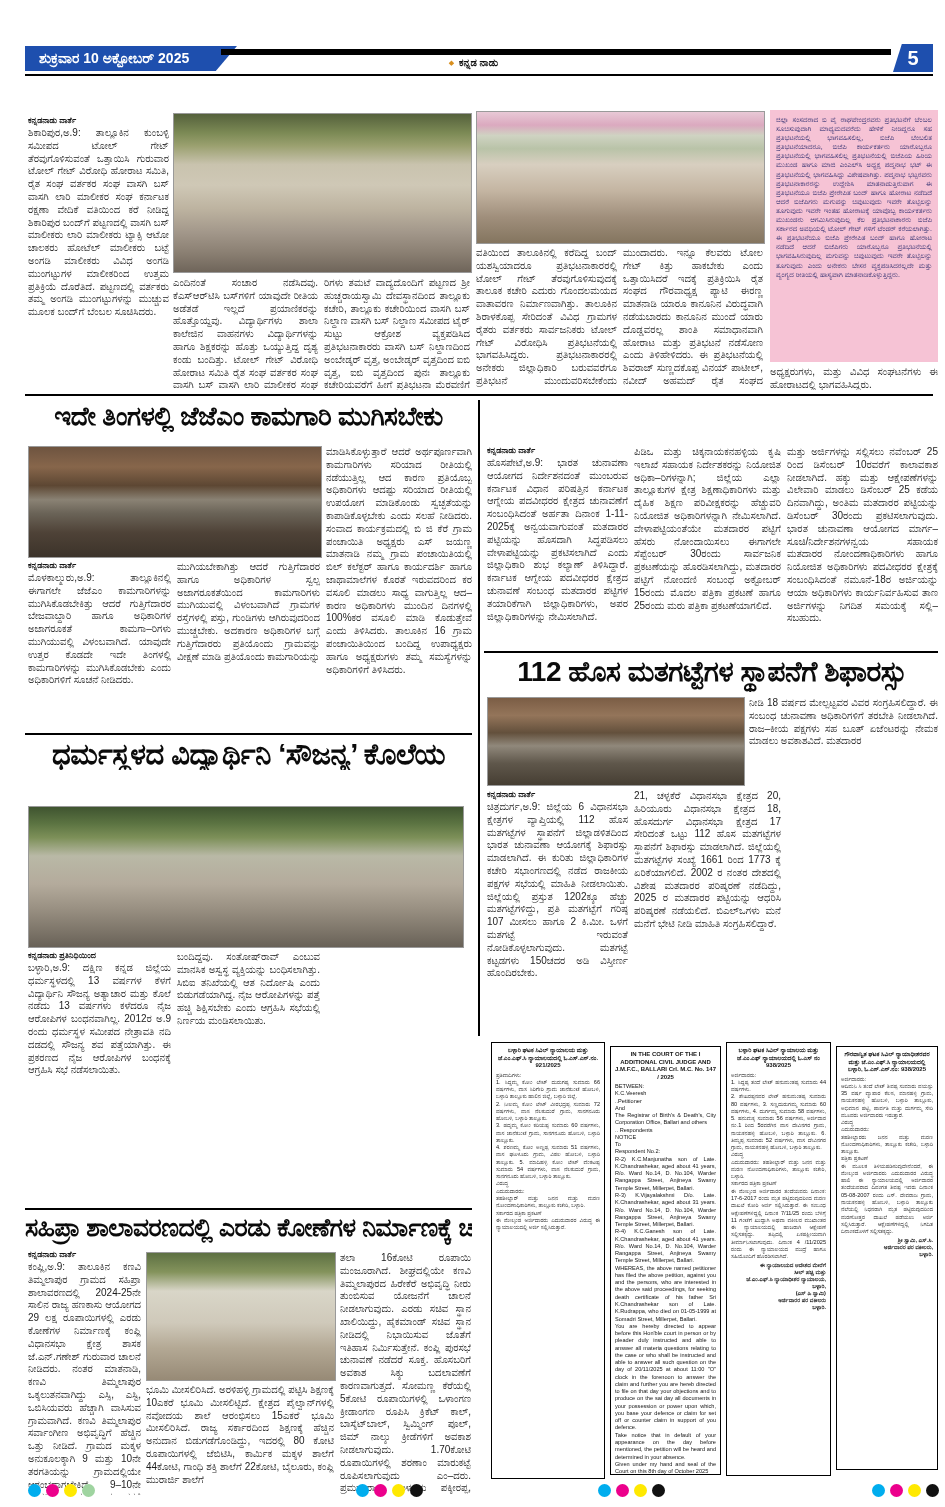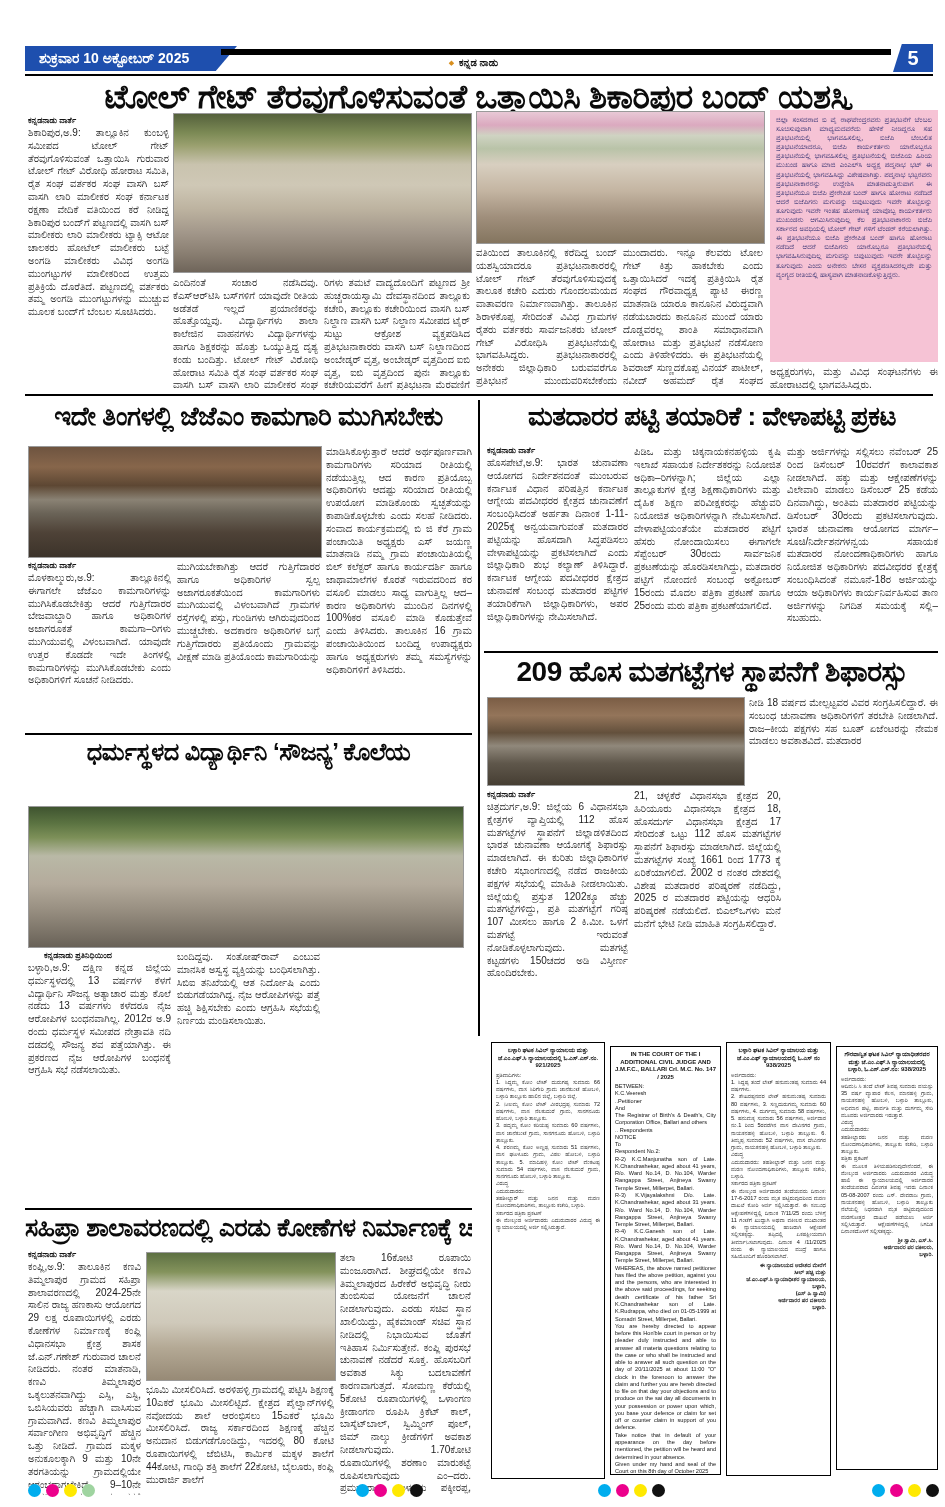--- a/index.html
+++ b/index.html
@@ -53,21 +53,20 @@
   <div class="abs" style="left:221px;top:49px;width:670px;height:6px;background:#000;"></div>
   <div class="masthead" style="left:0;top:57px;width:945px;">
     <span class="logo">◆</span>
     <span>ಕನ್ನಡ ನಾಡು</span>
   </div>
   <div class="pagenum" style="left: 893px; top: 44px; width: 40px; height: 28px; background-color: rgb(30, 79, 174);">
     <span>5</span>
   </div>
   <div class="hline" style="left:25px;top:74px;width:908px;"></div>
 
-  <div class="mainhead" style="left:25px;top:78px;width:908px;height:38px;font-size:33px;">ಟೋಲ್ ಗೇಟ್ ತೆರವುಗೊಳಿಸುವಂತೆ ಒತ್ತಾಯಿಸಿ ಶಿಕಾರಿಪುರ ಬಂದ್ ಯಶಸ್ವಿ</div>
 
   <div class="byline" style="left:28px;top:116px;">ಕನ್ನಡನಾಡು ವಾರ್ತೆ</div>
   <div class="col" style="left:28px;top:127px;width:141px;height:263px;">ಶಿಕಾರಿಪುರ,ಅ.9: ತಾಲ್ಲೂಕಿನ ಕುಂಬಳ್ಳಿ ಸಮೀಪದ ಟೋಲ್ ಗೇಟ್ ತೆರವುಗೊಳಿಸುವಂತೆ ಒತ್ತಾಯಿಸಿ ಗುರುವಾರ ಟೋಲ್ ಗೇಟ್ ವಿರೋಧಿ ಹೋರಾಟ ಸಮಿತಿ, ರೈತ ಸಂಘ ವರ್ತಕರ ಸಂಘ ವಾಸಗಿ ಬಸ್ ವಾಸಗಿ ಲಾರಿ ಮಾಲೀಕರ ಸಂಘ ಕರ್ನಾಟಕ ರಕ್ಷಣಾ ವೇದಿಕೆ ವತಿಯಿಂದ ಕರೆ ನೀಡಿದ್ದ ಶಿಕಾರಿಪುರ ಬಂದ್‌ಗೆ ಪಟ್ಟಣದಲ್ಲಿ ವಾಸಗಿ ಬಸ್ ಮಾಲೀಕರು ಲಾರಿ ಮಾಲೀಕರು ಟ್ಯಾಕ್ಸಿ ಆಟೋ ಚಾಲಕರು ಹೋಟೆಲ್ ಮಾಲೀಕರು ಬಟ್ಟೆ ಅಂಗಡಿ ಮಾಲೀಕರು ವಿವಿಧ ಅಂಗಡಿ ಮುಂಗಟ್ಟುಗಳ ಮಾಲೀಕರಿಂದ ಉತ್ತಮ ಪ್ರತಿಕ್ರಿಯೆ ದೊರೆತಿದೆ. ಪಟ್ಟಣದಲ್ಲಿ ವರ್ತಕರು ತಮ್ಮ ಅಂಗಡಿ ಮುಂಗಟ್ಟುಗಳನ್ನು ಮುಚ್ಚುವ ಮೂಲಕ ಬಂದ್‌ಗೆ ಬೆಂಬಲ ಸೂಚಿಸಿದರು.</div>
   <div class="photo ph1 stripes" style="left:173px;top:113px;width:297px;height:158px;"></div>
   <div class="col" style="left:173px;top:277px;width:145px;height:113px;">ಎಂದಿನಂತೆ ಸಂಚಾರ ನಡೆಸಿದವು. ಕೆಎಸ್‌ಆರ್‌ಟಿಸಿ ಬಸ್‌ಗಳಿಗೆ ಯಾವುದೇ ರೀತಿಯ ಅಡೆತಡೆ ಇಲ್ಲದೆ ಪ್ರಯಾಣಿಕರನ್ನು ಹೊತ್ತೊಯ್ದವು. ವಿದ್ಯಾರ್ಥಿಗಳು ಶಾಲಾ ಕಾಲೇಜಿನ ವಾಹನಗಳು ವಿದ್ಯಾರ್ಥಿಗಳನ್ನು ಹಾಗೂ ಶಿಕ್ಷಕರನ್ನು ಹೊತ್ತು ಒಯ್ಯುತ್ತಿದ್ದ ದೃಶ್ಯ ಕಂಡು ಬಂದಿತ್ತು. ಟೋಲ್ ಗೇಟ್ ವಿರೋಧಿ ಹೋರಾಟ ಸಮಿತಿ ರೈತ ಸಂಘ ವರ್ತಕರ ಸಂಘ ವಾಸಗಿ ಬಸ್ ವಾಸಗಿ ಲಾರಿ ಮಾಲೀಕರ ಸಂಘ ಕರ್ನಾಟಕ ರಕ್ಷಣಾ ವೇದಿಕೆ ಪದಾಧಿಕಾ–</div>
   <div class="col" style="left:324px;top:277px;width:146px;height:113px;">ರಿಗಳು ತಮಟೆ ವಾದ್ಯದೊಂದಿಗೆ ಪಟ್ಟಣದ ಶ್ರೀ ಹುಚ್ಚರಾಯಸ್ವಾಮಿ ದೇವಸ್ಥಾನದಿಂದ ತಾಲ್ಲೂಕು ಕಚೇರಿ, ತಾಲ್ಲೂಕು ಕಚೇರಿಯಿಂದ ವಾಸಗಿ ಬಸ್ ನಿಲ್ದಾಣ ವಾಸಗಿ ಬಸ್ ನಿಲ್ದಾಣ ಸಮೀಪದ ಟೈರ್ ಸುಟ್ಟು ಆಕ್ರೋಶ ವ್ಯಕ್ತಪಡಿಸಿದ ಪ್ರತಿಭಟನಾಕಾರರು ವಾಸಗಿ ಬಸ್ ನಿಲ್ದಾಣದಿಂದ ಅಂಬೇಡ್ಕರ್ ವೃತ್ತ, ಅಂಬೇಡ್ಕರ್ ವೃತ್ತದಿಂದ ಐಬಿ ವೃತ್ತ, ಐಬಿ ವೃತ್ತದಿಂದ ಪುನಃ ತಾಲ್ಲೂಕು ಕಚೇರಿಯವರೆಗೆ ಹೀಗೆ ಪ್ರತಿಭಟನಾ ಮೆರವಣಿಗೆ ನಡೆಸಿದರು.</div>
   <div class="photo ph2 stripes" style="left:476px;top:111px;width:287px;height:131px;"></div>
   <div class="col" style="left:476px;top:247px;width:141px;height:143px;">ವತಿಯಿಂದ ತಾಲೂಕಿನಲ್ಲಿ ಕರೆದಿದ್ದ ಬಂದ್ ಯಶಸ್ವಿಯಾದರೂ ಪ್ರತಿಭಟನಾಕಾರರಲ್ಲಿ ಟೋಲ್ ಗೇಟ್ ತೆರವುಗೊಳಿಸುವುದಕ್ಕೆ ತಾಲೂಕ ಕಚೇರಿ ಎದುರು ಗೊಂದಲಮಯದ ವಾತಾವರಣ ನಿರ್ಮಾಣವಾಗಿತ್ತು. ತಾಲೂಕಿನ ಶಿರಾಳಕೊಪ್ಪ ಸೇರಿದಂತೆ ವಿವಿಧ ಗ್ರಾಮಗಳ ರೈತರು ವರ್ತಕರು ಸಾರ್ವಜನಿಕರು ಟೋಲ್ ಗೇಟ್ ವಿರೋಧಿಸಿ ಪ್ರತಿಭಟನೆಯಲ್ಲಿ ಭಾಗವಹಿಸಿದ್ದರು. ಪ್ರತಿಭಟನಾಕಾರರಲ್ಲಿ ಅನೇಕರು ಜಿಲ್ಲಾಧಿಕಾರಿ ಬರುವವರೆಗೂ ಪ್ರತಿಭಟನೆ ಮುಂದುವರಿಸಬೇಕೆಂದು ಒತ್ತಾಯಿಸಿದರೇ, ಇನ್ನು ಕೆಲವರು ತಾಲೂಕಿನ ಕುಂಬಳ್ಳಿ ಬಳಿ ಇರುವ ಟೋಲ್ ಗೇಟ್ ಬಳಿ ಹೋಗಿ ಪ್ರತಿಭಟನೆ ನಡೆಸುವುದಕ್ಕೆ</div>
   <div class="col" style="left:623px;top:247px;width:140px;height:143px;">ಮುಂದಾದರು. ಇನ್ನೂ ಕೆಲವರು ಟೋಲ ಗೇಟ್ ಕಿತ್ತು ಹಾಕಬೇಕು ಎಂದು ಒತ್ತಾಯಿಸಿದರೆ ಇದಕ್ಕೆ ಪ್ರತಿಕ್ರಿಯಿಸಿ ರೈತ ಸಂಘದ ಗೌರವಾಧ್ಯಕ್ಷ ಪ್ಯಾಟಿ ಈರಣ್ಣ ಮಾತನಾಡಿ ಯಾರೂ ಕಾನೂನಿನ ವಿರುದ್ಧವಾಗಿ ನಡೆಯಬಾರದು ಕಾನೂನಿನ ಮುಂದೆ ಯಾರು ದೊಡ್ಡವರಲ್ಲ ಶಾಂತಿ ಸಮಾಧಾನವಾಗಿ ಹೋರಾಟ ಮತ್ತು ಪ್ರತಿಭಟನೆ ನಡೆಸೋಣ ಎಂದು ತಿಳಿಹೇಳಿದರು. ಈ ಪ್ರತಿಭಟನೆಯಲ್ಲಿ ಶಿವರಾಜ್ ಸುಣ್ಣದಕೊಪ್ಪ ವಿನಯ್ ಪಾಟೀಲ್, ನವೀದ್ ಅಹಮದ್ ರೈತ ಸಂಘದ ಜಿಲ್ಲಾಧ್ಯಕ್ಷರಾದ ಈರಣ್ಣ ಪ್ಯಾಟಿ ರೈತ ಸಂಘದ ಜಿಲ್ಲಾ ಕಾರ್ಯಾಧ್ಯಕ್ಷರಾದ ಪುಟ್ಟನಗೌಡ ದೋಣಿಗುಡ್ಡಿ, ಲಾರಿ ಮಾಲೀಕ ಸಂಘದ ಅಧ್ಯಕ್ಷರು, ಬಸ್ಸು ಮಾಲೀಕರ ಸಂಘದ</div>
   <div class="pink" style="left: 770px; top: 110px; width: 168px; height: 252px; background-color: rgb(246, 195, 213);">ಜಿಲ್ಲಾ ಸಂಸದರಾದ ಬಿ ವೈ ರಾಘವೇಂದ್ರರವರು ಪ್ರತಿಭಟನೆಗೆ ಬೆಂಬಲ ಸೂಚಿಸುವುದಾಗಿ ಮಾಧ್ಯಮದವರೆದು ಹೇಳಿಕೆ ನೀಡಿದ್ದರೂ ಸಹ ಪ್ರತಿಭಟನೆಯಲ್ಲಿ ಭಾಗವಹಿಸಲಿಲ್ಲ, ಬಿಜೆಪಿ ಬೆಂಬಲಿತ ಪ್ರತಿಭಟನೆಯಾದರೂ, ಬಿಜೆಪಿ ಕಾರ್ಯಕರ್ತರು ಯಾರೊಬ್ಬರೂ ಪ್ರತಿಭಟನೆಯಲ್ಲಿ ಭಾಗವಹಿಸಲಿಲ್ಲ ಪ್ರತಿಭಟನೆಯಲ್ಲಿ ಬಿಜೆಪಿಯ ಹಿರಿಯ ಮುಖಂಡ ಹಾಗೂ ಮಾಜಿ ಎಂಎಲ್‌ಸಿ ಅಧ್ಯಕ್ಷ ಪದ್ಮನಾಭ ಭಟ್ ಈ ಪ್ರತಿಭಟನೆಯಲ್ಲಿ ಭಾಗವಹಿಸಿದ್ದು ವಿಶೇಷವಾಗಿತ್ತು. ಪದ್ಮನಾಭ ಭಟ್ಟರವರು ಪ್ರತಿಭಟನಾಕಾರರನ್ನು ಉದ್ದೇಶಿಸಿ ಮಾತನಾಡುತ್ತಿರುವಾಗ ಈ ಪ್ರತಿಭಟನೆಯೂ ಬಿಜೆಪಿ ಪ್ರೇರೇಪಿತ ಬಂದ್ ಹಾಗೂ ಹೋರಾಟ ನಡೆದಿದೆ ಆದರೆ ಬಿಜೆಪಿಗರು ಮಗುವನ್ನು ಚಿವುಟುವುದು ಇವರೇ ತೊಟ್ಟಿಲನ್ನು ತೂಗುವುದು ಇವರೇ ಇಂತಹ ಹೋರಾಟಕ್ಕೆ ಯಾವೊಬ್ಬ ಕಾರ್ಯಕರ್ತರು ಮುಖಂಡರು ಆಗಮಿಸಿರುವುದಿಲ್ಲ ಕೆಲ ಪ್ರತಿಭಟನಾಕಾರರು ಬಿಜೆಪಿ ಸರ್ಕಾರದ ಅವಧಿಯಲ್ಲಿ ಟೋಲ್ ಗೇಟ್ ಗಳಿಗೆ ಟೆಂಡರ್ ಕರೆಯಲಾಗಿತ್ತು. ಈ ಪ್ರತಿಭಟನೆಯೂ ಬಿಜೆಪಿ ಪ್ರೇರೇಪಿತ ಬಂದ್ ಹಾಗೂ ಹೋರಾಟ ನಡೆದಿದೆ ಆದರೆ ಬಿಜೆಪಿಗರು ಯಾರೊಬ್ಬರೂ ಪ್ರತಿಭಟನೆಯಲ್ಲಿ ಭಾಗವಹಿಸಿರುವುದಿಲ್ಲ ಮಗುವನ್ನು ಚಿವುಟುವುದು ಇವರೇ ತೊಟ್ಟಿಲನ್ನು ತೂಗುವುದು ಎಂದು ಅನೇಕರು ಬೇಸರ ವ್ಯಕ್ತಪಡಿಸಿದರಲ್ಲದೇ ಮತ್ತು ವ್ಯಂಗ್ಯದ ರೀತಿಯಲ್ಲಿ ಹಾಸ್ಯವಾಗಿ ಮಾತನಾಡಿಕೊಳ್ಳುತ್ತಿದ್ದರು.</div>
@@ -76,39 +75,38 @@
   <div class="hline" style="left:25px;top:394px;width:908px;"></div>
   <div class="vline" style="left:478px;top:400px;height:636px;"></div>
 
   <div class="subhead" style="left:25px;top:401px;width:447px;height:34px;font-size:26px;">ಇದೇ ತಿಂಗಳಲ್ಲಿ ಜೆಜೆಎಂ ಕಾಮಗಾರಿ ಮುಗಿಸಬೇಕು</div>
   <div class="photo ph3 stripes" style="left:28px;top:446px;width:292px;height:110px;"></div>
   <div class="col" style="left:326px;top:446px;width:146px;height:284px;">ಮಾಡಿಸಿಕೊಳ್ಳುತ್ತಾರೆ ಆದರೆ ಅರ್ಥಪೂರ್ಣವಾಗಿ ಕಾಮಗಾರಿಗಳು ಸರಿಯಾದ ರೀತಿಯಲ್ಲಿ ನಡೆಯುತ್ತಿಲ್ಲ ಆದ ಕಾರಣ ಪ್ರತಿಯೊಬ್ಬ ಅಧಿಕಾರಿಗಳು ಆದಷ್ಟು ಸರಿಯಾದ ರೀತಿಯಲ್ಲಿ ಉಪಯೋಗ ಮಾಡಿಕೊಂಡು ಸ್ವಚ್ಛತೆಯನ್ನು ಕಾಪಾಡಿಕೊಳ್ಳಬೇಕು ಎಂದು ಸಲಹೆ ನೀಡಿದರು. ಸಂವಾದ ಕಾರ್ಯಕ್ರಮದಲ್ಲಿ ಬಿ ಜಿ ಕೆರೆ ಗ್ರಾಮ ಪಂಚಾಯಿತಿ ಅಧ್ಯಕ್ಷರು ಎಸ್ ಜಯಣ್ಣ ಮಾತನಾಡಿ ನಮ್ಮ ಗ್ರಾಮ ಪಂಚಾಯಿತಿಯಲ್ಲಿ ಬಿಲ್ ಕಲೆಕ್ಟರ್ ಹಾಗೂ ಕಾರ್ಯದರ್ಶಿ ಹಾಗೂ ಜಾಥಾಮಾಲೆಗಳ ಕೊರತೆ ಇರುವದರಿಂದ ಕರ ವಸೂಲಿ ಮಾಡಲು ಸಾಧ್ಯ ವಾಗುತ್ತಿಲ್ಲ ಆದ–ಕಾರಣ ಅಧಿಕಾರಿಗಳು ಮುಂದಿನ ದಿನಗಳಲ್ಲಿ 100%ಕರ ವಸೂಲಿ ಮಾಡಿ ಕೊಡುತ್ತೇವೆ ಎಂದು ತಿಳಿಸಿದರು. ತಾಲೂಕಿನ 16 ಗ್ರಾಮ ಪಂಚಾಯಿತಿಯಿಂದ ಬಂದಿದ್ದ ಉಪಾಧ್ಯಕ್ಷರು ಹಾಗೂ ಅಧ್ಯಕ್ಷರುಗಳು ತಮ್ಮ ಸಮಸ್ಯೆಗಳನ್ನು ಅಧಿಕಾರಿಗಳಿಗೆ ತಿಳಿಸಿದರು.</div>
   <div class="byline" style="left:28px;top:561px;">ಕನ್ನಡನಾಡು ವಾರ್ತೆ</div>
   <div class="col" style="left:28px;top:572px;width:143px;height:158px;">ಮೊಳಕಾಲ್ಮುರು,ಅ.9: ತಾಲ್ಲೂಕಿನಲ್ಲಿ ಈಗಾಗಲೇ ಜೆಜೆಎಂ ಕಾಮಗಾರಿಗಳನ್ನು ಮುಗಿಸಿಕೊಡಬೇಕಿತ್ತು ಆದರೆ ಗುತ್ತಿಗೆದಾರರ ಬೇಜವಾಬ್ದಾರಿ ಹಾಗೂ ಅಧಿಕಾರಿಗಳ ಅಜಾಗರೂಕತೆ ಕಾಮಗಾ–ರಿಗಳು ಮುಗಿಯುವಲ್ಲಿ ವಿಳಂಬವಾಗಿದೆ. ಯಾವುದೇ ಉತ್ತರ ಕೊಡದೇ ಇದೇ ತಿಂಗಳಲ್ಲಿ ಕಾಮಗಾರಿಗಳನ್ನು ಮುಗಿಸಿಕೊಡಬೇಕು ಎಂದು ಅಧಿಕಾರಿಗಳಿಗೆ ಸೂಚನೆ ನೀಡಿದರು.</div>
   <div class="col" style="left:177px;top:561px;width:143px;height:169px;">ಮುಗಿಯಬೇಕಾಗಿತ್ತು ಆದರೆ ಗುತ್ತಿಗೆದಾರರ ಹಾಗೂ ಅಧಿಕಾರಿಗಳ ಸ್ವಲ್ಪ ಅಜಾಗರೂಕತೆಯಿಂದ ಕಾಮಗಾರಿಗಳು ಮುಗಿಯುವಲ್ಲಿ ವಿಳಂಬವಾಗಿದೆ ಗ್ರಾಮಗಳ ರಸ್ತೆಗಳಲ್ಲಿ ಪಸ್ತು, ಗುಂಡಿಗಳು ಆಗಿರುವುದರಿಂದ ಮುಚ್ಚಬೇಕು. ಅದಕಾರಣ ಅಧಿಕಾರಿಗಳ ಬಗ್ಗೆ ಗುತ್ತಿಗೆದಾರರು ಪ್ರತಿಯೊಂದು ಗ್ರಾಮವನ್ನು ವೀಕ್ಷಣೆ ಮಾಡಿ ಪ್ರತಿಯೊಂದು ಕಾಮಗಾರಿಯನ್ನು</div>
 
-  <div class="subhead" style="left:486px;top:401px;width:452px;height:34px;font-size:26px;">ಮತದಾರರ ಪಟ್ಟಿ ತಯಾರಿಕೆ : ವೇಳಾಪಟ್ಟಿ ಪ್ರಕಟ</div>
   <div class="byline" style="left:487px;top:446px;">ಕನ್ನಡನಾಡು ವಾರ್ತೆ</div>
   <div class="col" style="left:487px;top:457px;width:141px;height:191px;">ಹೊಸಪೇಟೆ,ಅ.9: ಭಾರತ ಚುನಾವಣಾ ಆಯೋಗದ ನಿರ್ದೇಶನದಂತೆ ಮುಂಬರುವ ಕರ್ನಾಟಕ ವಿಧಾನ ಪರಿಷತ್ತಿನ ಕರ್ನಾಟಕ ಆಗ್ನೇಯ ಪದವೀಧರರ ಕ್ಷೇತ್ರದ ಚುನಾವಣೆಗೆ ಸಂಬಂಧಿಸಿದಂತೆ ಅರ್ಹತಾ ದಿನಾಂಕ 1-11-2025ಕ್ಕೆ ಅನ್ವಯವಾಗುವಂತೆ ಮತದಾರರ ಪಟ್ಟಿಯನ್ನು ಹೊಸದಾಗಿ ಸಿದ್ಧಪಡಿಸಲು ವೇಳಾಪಟ್ಟಿಯನ್ನು ಪ್ರಕಟಿಸಲಾಗಿದೆ ಎಂದು ಜಿಲ್ಲಾಧಿಕಾರಿ ಶುಭ ಕಲ್ಯಾಣ್ ತಿಳಿಸಿದ್ದಾರೆ. ಕರ್ನಾಟಕ ಆಗ್ನೇಯ ಪದವೀಧರರ ಕ್ಷೇತ್ರದ ಚುನಾವಣೆ ಸಂಬಂಧ ಮತದಾರರ ಪಟ್ಟಿಗಳ ತಯಾರಿಕೆಗಾಗಿ ಜಿಲ್ಲಾಧಿಕಾರಿಗಳು, ಅಪರ ಜಿಲ್ಲಾಧಿಕಾರಿಗಳನ್ನು ನೇಮಿಸಲಾಗಿದೆ.</div>
   <div class="col" style="left:634px;top:446px;width:147px;height:202px;">ಪಿಡಿಒ ಮತ್ತು ಚಿಕ್ಕನಾಯಕನಹಳ್ಳಿಯ ಕೃಷಿ ಇಲಾಖೆ ಸಹಾಯಕ ನಿರ್ದೇಶಕರನ್ನು ನಿಯೋಜಿತ ಅಧಿಕಾ–ರಿಗಳನ್ನಾಗಿ; ಜಿಲ್ಲೆಯ ಎಲ್ಲಾ ತಾಲ್ಲೂಕುಗಳ ಕ್ಷೇತ್ರ ಶಿಕ್ಷಣಾಧಿಕಾರಿಗಳು ಮತ್ತು ದೈಹಿಕ ಶಿಕ್ಷಣ ಪರಿವೀಕ್ಷಕರನ್ನು ಹೆಚ್ಚುವರಿ ನಿಯೋಜಿತ ಅಧಿಕಾರಿಗಳನ್ನಾಗಿ ನೇಮಿಸಲಾಗಿದೆ. ವೇಳಾಪಟ್ಟಿಯಂತೆಯೇ ಮತದಾರರ ಪಟ್ಟಿಗೆ ಹೆಸರು ನೋಂದಾಯಿಸಲು ಈಗಾಗಲೇ ಸೆಪ್ಟೆಂಬರ್ 30ರಂದು ಸಾರ್ವಜನಿಕ ಪ್ರಕಟಣೆಯನ್ನು ಹೊರಡಿಸಲಾಗಿದ್ದು, ಮತದಾರರ ಪಟ್ಟಿಗೆ ನೋಂದಣಿ ಸಂಬಂಧ ಅಕ್ಟೋಬರ್ 15ರಂದು ಮೊದಲ ಪತ್ರಿಕಾ ಪ್ರಕಟಣೆ ಹಾಗೂ 25ರಂದು ಮರು ಪತ್ರಿಕಾ ಪ್ರಕಟಣೆಯಾಗಲಿದೆ.</div>
   <div class="col" style="left:787px;top:446px;width:151px;height:202px;">ಮತ್ತು ಅರ್ಜಿಗಳನ್ನು ಸಲ್ಲಿಸಲು ನವೆಂಬರ್ 25 ರಿಂದ ಡಿಸೆಂಬರ್ 10ರವರೆಗೆ ಕಾಲಾವಕಾಶ ನೀಡಲಾಗಿದೆ. ಹಕ್ಕು ಮತ್ತು ಆಕ್ಷೇಪಣೆಗಳನ್ನು ವಿಲೇವಾರಿ ಮಾಡಲು ಡಿಸೆಂಬರ್ 25 ಕಡೆಯ ದಿನವಾಗಿದ್ದು, ಅಂತಿಮ ಮತದಾರರ ಪಟ್ಟಿಯನ್ನು ಡಿಸೆಂಬರ್ 30ರಂದು ಪ್ರಕಟಿಸಲಾಗುವುದು. ಭಾರತ ಚುನಾವಣಾ ಆಯೋಗದ ಮಾರ್ಗ–ಸೂಚಿ/ನಿರ್ದೇಶನಗಳನ್ವಯ ಸಹಾಯಕ ಮತದಾರರ ನೋಂದಣಾಧಿಕಾರಿಗಳು ಹಾಗೂ ನಿಯೋಜಿತ ಅಧಿಕಾರಿಗಳು ಪದವೀಧರರ ಕ್ಷೇತ್ರಕ್ಕೆ ಸಂಬಂಧಿಸಿದಂತೆ ನಮೂನೆ-18ರ ಅರ್ಜಿಯನ್ನು ಆಯಾ ಅಧಿಕಾರಿಗಳು ಕಾರ್ಯನಿರ್ವಹಿಸುವ ತಾಣ ಅರ್ಜಿಗಳನ್ನು ನಿಗದಿತ ಸಮಯಕ್ಕೆ ಸಲ್ಲಿ–ಸಬಹುದು.</div>
 
   <div class="hline" style="left:484px;top:651px;width:454px;height:1.5px;"></div>
 
-  <div class="subhead" style="left:486px;top:656px;width:452px;height:36px;font-size:28px;">209 ಹೊಸ ಮತಗಟ್ಟೆಗಳ ಸ್ಥಾಪನೆಗೆ ಶಿಫಾರಸ್ಸು</div>
+  <div class="subhead" style="left:486px;top:656px;width:452px;height:36px;font-size:28px;">112 ಹೊಸ ಮತಗಟ್ಟೆಗಳ ಸ್ಥಾಪನೆಗೆ ಶಿಫಾರಸ್ಸು</div>
   <div class="photo ph4 stripes" style="left:487px;top:697px;width:256px;height:87px;"></div>
   <div class="col" style="left:749px;top:697px;width:189px;height:87px;">ನೀಡಿ 18 ವರ್ಷದ ಮೇಲ್ಪಟ್ಟವರ ವಿವರ ಸಂಗ್ರಹಿಸಲಿದ್ದಾರೆ. ಈ ಸಂಬಂಧ ಚುನಾವಣಾ ಅಧಿಕಾರಿಗಳಿಗೆ ತರಬೇತಿ ನೀಡಲಾಗಿದೆ. ರಾಜ–ಕೀಯ ಪಕ್ಷಗಳು ಸಹ ಬೂತ್ ಏಜೆಂಟರನ್ನು ನೇಮಕ ಮಾಡಲು ಅವಕಾಶವಿದೆ. ಮತದಾರರ</div>
   <div class="byline" style="left:487px;top:790px;">ಕನ್ನಡನಾಡು ವಾರ್ತೆ</div>
   <div class="col" style="left:487px;top:801px;width:141px;height:235px;">ಚಿತ್ರದುರ್ಗ,ಅ.9: ಜಿಲ್ಲೆಯ 6 ವಿಧಾನಸಭಾ ಕ್ಷೇತ್ರಗಳ ವ್ಯಾಪ್ತಿಯಲ್ಲಿ 112 ಹೊಸ ಮತಗಟ್ಟೆಗಳ ಸ್ಥಾಪನೆಗೆ ಜಿಲ್ಲಾಡಳಿತದಿಂದ ಭಾರತ ಚುನಾವಣಾ ಆಯೋಗಕ್ಕೆ ಶಿಫಾರಸ್ಸು ಮಾಡಲಾಗಿದೆ. ಈ ಕುರಿತು ಜಿಲ್ಲಾಧಿಕಾರಿಗಳ ಕಚೇರಿ ಸಭಾಂಗಣದಲ್ಲಿ ನಡೆದ ರಾಜಕೀಯ ಪಕ್ಷಗಳ ಸಭೆಯಲ್ಲಿ ಮಾಹಿತಿ ನೀಡಲಾಯಿತು. ಜಿಲ್ಲೆಯಲ್ಲಿ ಪ್ರಸ್ತುತ 1202ಕ್ಕೂ ಹೆಚ್ಚು ಮತಗಟ್ಟೆಗಳಿದ್ದು, ಪ್ರತಿ ಮತಗಟ್ಟೆಗೆ ಗರಿಷ್ಠ 107 ಮೀಸಲು ಹಾಗೂ 2 ಕಿ.ಮೀ. ಒಳಗೆ ಮತಗಟ್ಟೆ ಇರುವಂತೆ ನೋಡಿಕೊಳ್ಳಲಾಗುವುದು. ಮತಗಟ್ಟೆ ಕಟ್ಟಡಗಳು 150ಚದರ ಅಡಿ ವಿಸ್ತೀರ್ಣ ಹೊಂದಿರಬೇಕು.</div>
   <div class="col" style="left:634px;top:790px;width:147px;height:246px;">21, ಚಳ್ಳಕೆರೆ ವಿಧಾನಸಭಾ ಕ್ಷೇತ್ರದ 20, ಹಿರಿಯೂರು ವಿಧಾನಸಭಾ ಕ್ಷೇತ್ರದ 18, ಹೊಸದುರ್ಗ ವಿಧಾನಸಭಾ ಕ್ಷೇತ್ರದ 17 ಸೇರಿದಂತೆ ಒಟ್ಟು 112 ಹೊಸ ಮತಗಟ್ಟೆಗಳ ಸ್ಥಾಪನೆಗೆ ಶಿಫಾರಸ್ಸು ಮಾಡಲಾಗಿದೆ. ಜಿಲ್ಲೆಯಲ್ಲಿ ಮತಗಟ್ಟೆಗಳ ಸಂಖ್ಯೆ 1661 ರಿಂದ 1773 ಕ್ಕೆ ಏರಿಕೆಯಾಗಲಿದೆ. 2002 ರ ನಂತರ ದೇಶದಲ್ಲಿ ವಿಶೇಷ ಮತದಾರರ ಪರಿಷ್ಕರಣೆ ನಡೆದಿದ್ದು, 2025 ರ ಮತದಾರರ ಪಟ್ಟಿಯನ್ನು ಆಧರಿಸಿ ಪರಿಷ್ಕರಣೆ ನಡೆಯಲಿದೆ. ಬಿಎಲ್‌ಒಗಳು ಮನೆ ಮನೆಗೆ ಭೇಟಿ ನೀಡಿ ಮಾಹಿತಿ ಸಂಗ್ರಹಿಸಲಿದ್ದಾರೆ.</div>
 
   <div class="hline" style="left:25px;top:733px;width:447px;height:1.5px;"></div>
-  <div class="subhead" style="left:25px;top:738px;width:447px;height:32px;font-size:24px;">ಧರ್ಮಸ್ಥಳದ ವಿದ್ಯಾರ್ಥಿನಿ ‘ಸೌಜನ್ಯ’ ಕೊಲೆಯ</div>
+  <div class="subhead" style="left:25px;top:738px;width:447px;height:32px;font-size:29px;">ಧರ್ಮಸ್ಥಳದ ವಿದ್ಯಾರ್ಥಿನಿ ‘ಸೌಜನ್ಯ’ ಕೊಲೆಯ</div>
   <div class="photo ph5 stripes" style="left:28px;top:806px;width:434px;height:140px;"></div>
-  <div class="byline" style="left:44px;top:951px;">ಕನ್ನಡನಾಡು ಪ್ರತಿನಿಧಿಯಿಂದ</div>
+  <div class="byline" style="left:28px;top:951px;">ಕನ್ನಡನಾಡು ಪ್ರತಿನಿಧಿಯಿಂದ</div>
   <div class="col" style="left:28px;top:962px;width:143px;height:243px;">ಬಳ್ಳಾರಿ,ಅ.9: ದಕ್ಷಿಣ ಕನ್ನಡ ಜಿಲ್ಲೆಯ ಧರ್ಮಸ್ಥಳದಲ್ಲಿ 13 ವರ್ಷಗಳ ಕೆಳಗೆ ವಿದ್ಯಾರ್ಥಿನಿ ಸೌಜನ್ಯ ಅತ್ಯಾಚಾರ ಮತ್ತು ಕೊಲೆ ನಡೆದು 13 ವರ್ಷಗಳು ಕಳೆದರೂ ನೈಜ ಆರೋಪಿಗಳ ಬಂಧನವಾಗಿಲ್ಲ. 2012ರ ಅ.9 ರಂದು ಧರ್ಮಸ್ಥಳ ಸಮೀಪದ ನೇತ್ರಾವತಿ ನದಿ ದಡದಲ್ಲಿ ಸೌಜನ್ಯ ಶವ ಪತ್ತೆಯಾಗಿತ್ತು. ಈ ಪ್ರಕರಣದ ನೈಜ ಆರೋಪಿಗಳ ಬಂಧನಕ್ಕೆ ಆಗ್ರಹಿಸಿ ಸಭೆ ನಡೆಸಲಾಯಿತು.</div>
   <div class="col" style="left:177px;top:951px;width:143px;height:254px;">ಬಂದಿದ್ದವು. ಸಂತೋಷ್‌ರಾವ್ ಎಂಬುವ ಮಾನಸಿಕ ಅಸ್ವಸ್ಥ ವ್ಯಕ್ತಿಯನ್ನು ಬಂಧಿಸಲಾಗಿತ್ತು. ಸಿಬಿಐ ತನಿಖೆಯಲ್ಲಿ ಆತ ನಿರ್ದೋಷಿ ಎಂದು ಬಿಡುಗಡೆಯಾಗಿದ್ದ. ನೈಜ ಆರೋಪಿಗಳನ್ನು ಪತ್ತೆ ಹಚ್ಚಿ ಶಿಕ್ಷಿಸಬೇಕು ಎಂದು ಆಗ್ರಹಿಸಿ ಸಭೆಯಲ್ಲಿ ನಿರ್ಣಯ ಮಂಡಿಸಲಾಯಿತು.</div>
 
   <div class="hline" style="left:25px;top:1208px;width:447px;height:1.5px;"></div>
   <div class="subhead" style="left:25px;top:1213px;width:447px;height:32px;font-size:25px;">ಸಹಿಪ್ರಾ ಶಾಲಾವರಣದಲ್ಲಿ ಎರಡು ಕೋಣೆಗಳ ನಿರ್ಮಾಣಕ್ಕೆ ಚಾಲನೆ</div>
   <div class="byline" style="left:28px;top:1250px;">ಕನ್ನಡನಾಡು ವಾರ್ತೆ</div>
   <div class="col" style="left:28px;top:1261px;width:113px;height:234px;">ಕಂಪ್ಲಿ,ಅ.9: ತಾಲೂಕಿನ ಕಣವಿ ತಿಮ್ಮಲಾಪುರ ಗ್ರಾಮದ ಸಹಿಪ್ರಾ ಶಾಲಾವರಣದಲ್ಲಿ 2024-25ನೇ ಸಾಲಿನ ರಾಜ್ಯ ಹಣಕಾಸು ಆಯೋಗದ 29 ಲಕ್ಷ ರೂಪಾಯಿಗಳಲ್ಲಿ ಎರಡು ಕೋಣೆಗಳ ನಿರ್ಮಾಣಕ್ಕೆ ಕಂಪ್ಲಿ ವಿಧಾನಸಭಾ ಕ್ಷೇತ್ರ ಶಾಸಕ ಜೆ.ಎನ್.ಗಣೇಶ್ ಗುರುವಾರ ಚಾಲನೆ ನೀಡಿದರು. ನಂತರ ಮಾತನಾಡಿ, ಕಣವಿ ತಿಮ್ಮಲಾಪುರ ಒಕ್ಕಲುತನವಾಗಿದ್ದು ಎಸ್ಸಿ, ಎಸ್ಟಿ, ಒಬಿಸಿಯವರು ಹೆಚ್ಚಾಗಿ ವಾಸಿಸುವ ಗ್ರಾಮವಾಗಿದೆ. ಕಣವಿ ತಿಮ್ಮಲಾಪುರ ಸರ್ವಾಂಗೀಣ ಅಭಿವೃದ್ಧಿಗೆ ಹೆಚ್ಚಿನ ಒತ್ತು ನೀಡಿದೆ. ಗ್ರಾಮದ ಮಕ್ಕಳ ಅನುಕೂಲಕ್ಕಾಗಿ 9 ಮತ್ತು 10ನೇ ತರಗತಿಯನ್ನು ಗ್ರಾಮದಲ್ಲಿಯೇ ಆರಂಭವಾಗಬೇಕಿದೆ. 9–10ನೇ ತರಗತಿ ಅಭ್ಯಾಸಕ್ಕೆ ರಾಮಸಾಗರಕ್ಕೆ ತೆರಳಬೇಕಿದ್ದು, ಹೆಣ್ಣು ಮಕ್ಕಳನ್ನು ಶಾಲೆಗೆ ಕಳುಹಿಸಲು ಗ್ರಾಮಸ್ಥರು ಹಿಂದೇಟು ಹಾಕುತ್ತಿದ್ದು, ಗ್ರಾಮದಲ್ಲಿಯೇ ಪ್ರೌಢಶಾಲೆ ಆರಂಭಕ್ಕೆ ಬೆಂಬಲ ಪ್ರಸ್ತಾವನೆ ಸಲ್ಲಿಸಿದೆ. ಪ್ರೌಢಶಾಲಾ ಕಟ್ಟಡ ನಿರ್ಮಾಣಕ್ಕಾಗಿ 1.30ಎಕರೆ</div>
   <div class="photo ph6 stripes" style="left:146px;top:1252px;width:188px;height:127px;"></div>
   <div class="col" style="left:146px;top:1384px;width:188px;height:111px;">ಭೂಮಿ ಮೀಸಲಿರಿಸಿದೆ. ಅರಳಿಹಳ್ಳಿ ಗ್ರಾಮದಲ್ಲಿ ಪಟ್ಟಿಸಿ ಶಿಕ್ಷಣಕ್ಕೆ 10ಎಕರೆ ಭೂಮಿ ಮೀಸಲಿಟ್ಟಿದೆ. ಕ್ಷೇತ್ರದ ಪೈಲ್ವಾನ್‌ಗಳಲ್ಲಿ ನವೋದಯ ಶಾಲೆ ಆರಂಭಿಸಲು 15ಎಕರೆ ಭೂಮಿ ಮೀಸಲಿರಿಸಿದೆ. ರಾಜ್ಯ ಸರ್ಕಾರದಿಂದ ಶಿಕ್ಷಣಕ್ಕೆ ಹೆಚ್ಚಿನ ಅನುದಾನ ಬಿಡುಗಡೆಗೊಂಡಿದ್ದು, ಇದರಲ್ಲಿ 80 ಕೋಟಿ ರೂಪಾಯಿಗಳಲ್ಲಿ ಜೆಬಿಟಿಸಿ, ಕಾರ್ಮಿಕ ಮಕ್ಕಳ ಶಾಲೆಗೆ 44ಕೋಟಿ, ಗಾಂಧಿ ಶಕ್ತಿ ಶಾಲೆಗೆ 22ಕೋಟಿ, ಬೈಲೂರು, ಕಂಪ್ಲಿ ಮುರಾರ್ಜಿ ಶಾಲೆಗೆ</div>
   <div class="col" style="left:340px;top:1252px;width:131px;height:243px;">ತಲಾ 16ಕೋಟಿ ರೂಪಾಯಿ ಮಂಜೂರಾಗಿದೆ. ಶೀಘ್ರದಲ್ಲಿಯೇ ಕಣವಿ ತಿಮ್ಮಲಾಪುರದ ಹಿರೇಕೆರೆ ಅಭಿವೃದ್ಧಿ ನೀರು ತುಂಬಿಸುವ ಯೋಜನೆಗೆ ಚಾಲನೆ ನೀಡಲಾಗುವುದು. ಎರಡು ಸಚಿವ ಸ್ಥಾನ ಖಾಲಿಯಿದ್ದು, ಹೈಕಮಾಂಡ್ ಸಚಿವ ಸ್ಥಾನ ನೀಡಿದಲ್ಲಿ ನಿಭಾಯಿಸುವ ಜೊತೆಗೆ ಇತಿಹಾಸ ನಿರ್ಮಿಸುತ್ತೇನೆ. ಕಂಪ್ಲಿ ಪುರಸಭೆ ಚುನಾವಣೆ ನಡೆದರೆ ಸೂಕ್ತ. ಹೊಸಬರಿಗೆ ಅವಕಾಶ ಸಿಕ್ಕು ಬದಲಾವಣೆಗೆ ಕಾರಣವಾಗುತ್ತದೆ. ಸೋಮಣ್ಣ ಕೆರೆಯಲ್ಲಿ 5ಕೋಟಿ ರೂಪಾಯಿಗಳಲ್ಲಿ ಒಳಾಂಗಣ ಕ್ರೀಡಾಂಗಣ ರೂಪಿಸಿ ಕ್ರಿಕೆಟ್ ಕಾಲ್, ಬಾಸ್ಕೆಟ್‌ಬಾಲ್, ಸ್ವಿಮ್ಮಿಂಗ್ ಪೂಲ್, ಜಿಮ್ ನಾಲ್ಕು ಕ್ರೀಡೆಗಳಿಗೆ ಅವಕಾಶ ನೀಡಲಾಗುವುದು. 1.70ಕೋಟಿ ರೂಪಾಯಿಗಳಲ್ಲಿ ಶರಣಾಂ ಮಾರುಕಟ್ಟೆ ರೂಪಿಸಲಾಗುವುದು ಎಂ–ದರು. ಪ್ರಮುಖರಾದ ಉಳ್ಳೂರು ಪಕ್ಕೀರಪ್ಪ, ಎನ್.ಒಬ್ಬಪ್ಪ, ಎಸ್.ಡಿ.ಎಂಸಿ ಅಧ್ಯಕ್ಷ ತಿಮ್ಮಣ್ಣ, ಮುದ್ದಾರಿ ಶಿವಪ್ಪ, ಟಿ.ರಾಮಯ್ಯ, ಎನ್.ರಾಮಯ್ಯ, ಎನ್.ವಿಶ್ವನಾಥ ಸೇರಿ ಇತರರಿದ್ದರು.</div>

